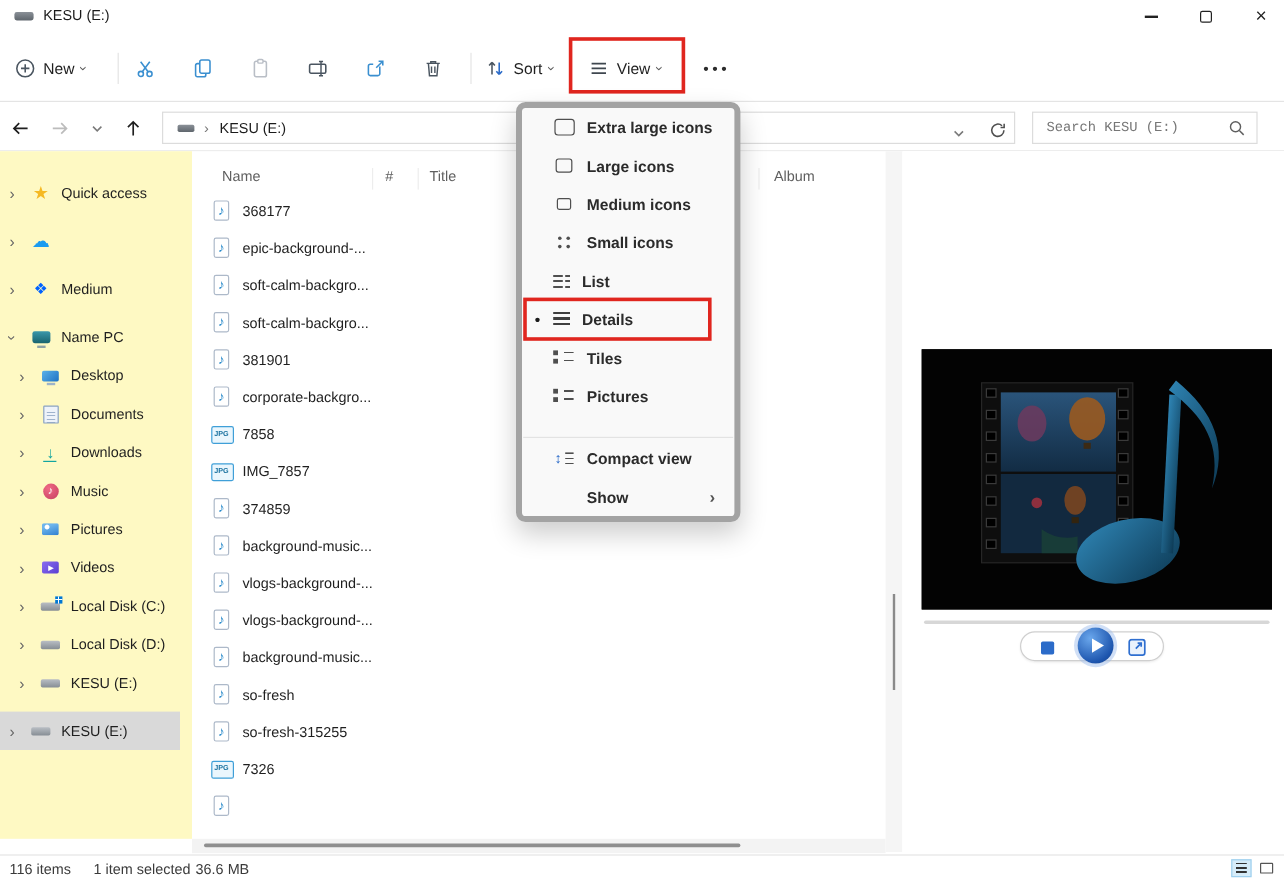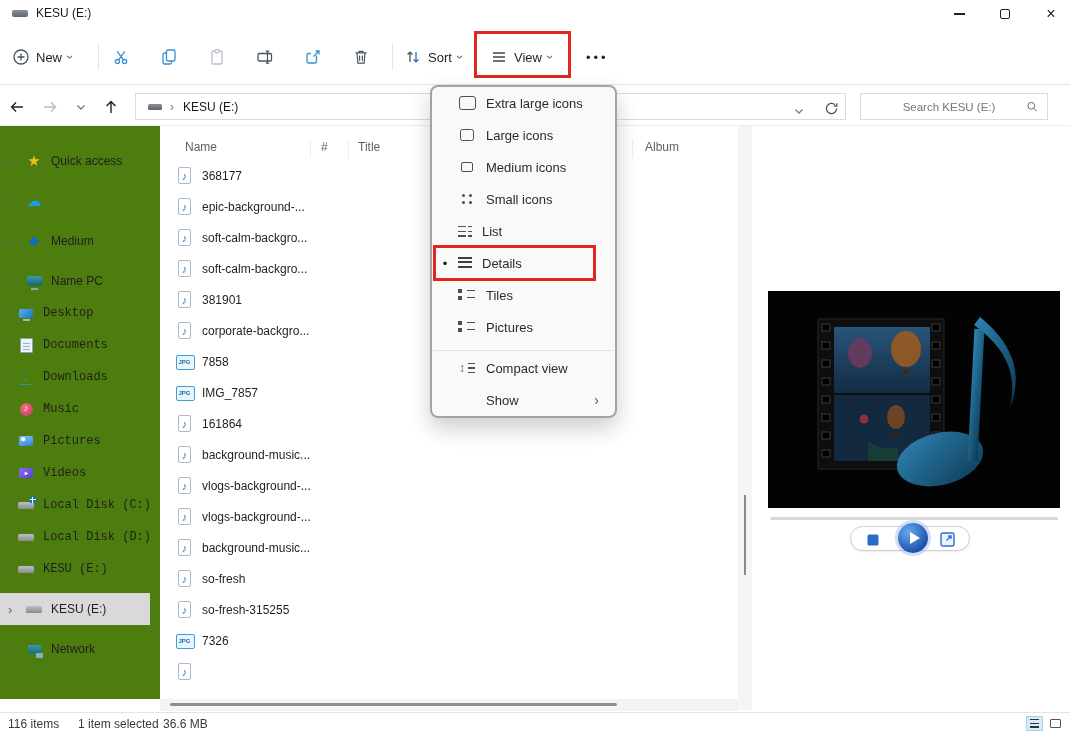--- a/index.html
+++ b/index.html
@@ -30,28 +30,28 @@
   #navbar { position:absolute; left:0; top:86px; width:1070px; height:40px; background:#fff; border-bottom:1px solid #ededed; }
   .navbtn { position:absolute; top:10px; width:22px; height:22px; display:flex; align-items:center; justify-content:center; }
   #addressbar { position:absolute; left:135px; top:7px; width:711px; height:27px; border:1px solid #dcdcdc; background:#fff;
     display:flex; align-items:center; font-size:12px; color:#1b1b1b; }
   #addressbar .crumb-ico { width:14px; height:6px; border-radius:1.5px; background:linear-gradient(#8a9097,#5f666d); margin:0 8px 0 12px; }
   #addressbar .crumb-sep { color:#777; margin-right:9px; font-size:12px; }
   #addr-chev { position:absolute; left:788px; top:14px; }
   #addr-refresh { position:absolute; left:820px; top:11px; }
   #searchbox { position:absolute; left:860px; top:7px; width:188px; height:27px; border:1px solid #dcdcdc; background:#fff;
     display:flex; align-items:center; }
-  #searchbox input { border:0; outline:none; flex:1; font-size:11.5px; color:#444; padding-left:11px; font-family:Liberation Sans, sans-serif; background:transparent;text-align:center; }
+  #searchbox input { border:0; outline:none; flex:1; font-size:11.5px; color:#444; padding-left:11px; font-family:Liberation Mono, monospace; background:transparent; }
   #searchbox input::placeholder { color:#767676; }
   #search-mag { margin-right:9px; }
 
   
-  #sidebar { position:absolute; left:0; top:126px; width:160px; height:573px; padding-top:19px; background:#4d7c0f; overflow:hidden; }
+  #sidebar { position:absolute; left:0; top:126px; width:160px; height:573px; padding-top:19px; background:#fef9c3; overflow:hidden; }
   .side-item { position:relative; height:32px; display:flex; align-items:center; padding-left:8px; font-size:12px; color:#1f1f1f; }
-  .side-item.indent { padding-left:0;font-family:Liberation Mono, monospace; }
+  .side-item.indent { padding-left:16px; }
   .side-item.gap { margin-top:8px; }
   .side-item.selected { background:#d9d9d9; width:150px; }
   .side-item .chev { width:14px; color:#666; font-size:13px; }
   .chev.right::before { content:"\203A"; }
   .chev.down::before { content:"\203A"; display:inline-block; transform:rotate(90deg); }
   .s-ico { position:relative; width:18px; height:16px; margin:0 8px 0 3px; display:flex; align-items:center; justify-content:center; }
   .si-star::before { content:"\2605"; color:#f5b923; font-size:15px; }
   .si-cloud::before { content:"\2601"; color:#1a9bf0; font-size:15px; }
   .si-dropbox::before { content:"\2756"; color:#0062ff; font-size:13px; }
   .si-pc { }
@@ -104,24 +104,24 @@
   #seekbar { position:absolute; left:18px; top:391px; width:288px; height:2.5px; background:#d7d7d7; border-radius:2px; }
   #player-pill { position:absolute; left:98px; top:400px; width:120px; height:25px; background:#fff; border:1px solid #cfcfcf;
     border-radius:13px; box-shadow:0 1px 2px rgba(0,0,0,.08); display:flex; align-items:center; }
   #stop-btn { position:absolute; left:16px; top:6.5px; }
   #popout-btn { position:absolute; right:14px; top:5px; }
   #play-btn { position:absolute; left:146px; top:397px; width:30px; height:30px; border-radius:50%;
     background:radial-gradient(circle at 35% 30%, #6aa7ec, #1d55ae 70%, #123c80);
     box-shadow:0 0 0 3px rgba(150,185,235,.45); display:flex; align-items:center; justify-content:center; }
 
   
-  #view-menu { position:absolute; left:430px; top:85px; width:187px; background:#f9f9f9; border:2px solid #a3a3a3;
-    border-radius:8px; box-shadow:0 10px 22px rgba(0,0,0,.20); z-index:60; padding:0; overflow:visible; }
+  #view-menu { position:absolute; left:430px; top:85px; width:187px; background:#f9f9f9; border:5px solid #a3a3a3;
+    border-radius:8px; box-shadow:0 10px 22px rgba(0,0,0,.20); z-index:60; padding:0; overflow:visible;font-weight:bold; }
   .menu-item { position:relative; height:32px; display:flex; align-items:center; font-size:13px; color:#2b2b2b; }
-  .menu-item.divided { margin-top:9px; }
+  .menu-item.divided { margin-top:20px; }
   .menu-item.divided::before { content:""; position:absolute; top:-2px; left:1px; right:1px; height:1px; background:#e3e3e3; }
   .menu-item .bullet { width:26px; text-align:center; color:#1b1b1b; font-size:13px; }
   .menu-item.selected .bullet::before { content:"\2022"; }
   .m-ico { position:relative; width:18px; height:14px; margin-right:10px; display:flex; align-items:center; justify-content:center; }
   .m-label { white-space:nowrap; }
   .menu-item.has-sub::after { content:"\203A"; position:absolute; right:16px; color:#555; font-size:14px; }
   .menu-item.red-framed::after { content:""; position:absolute; left:1px; right:19px; top:-2px; bottom:-2px;
     border:3px solid #e0261f; pointer-events:none; }
   .mi-xl::before { content:""; width:15px; height:12px; border:1.5px solid #4f4f4f; border-radius:3px; }
   .mi-lg::before { content:""; width:12px; height:10px; border:1.5px solid #4f4f4f; border-radius:2.5px; }
@@ -356,25 +356,20 @@
     <div class="side-item indent">
       <span class="chev right"></span>
       <span class="s-ico si-disk"></span>
       <span class="s-label">KESU (E:)</span>
     </div>
     <div class="side-item gap selected">
       <span class="chev right"></span>
       <span class="s-ico si-disk"></span>
       <span class="s-label">KESU (E:)</span>
     </div>
-    <div class="side-item gap">
-      <span class="chev right"></span>
-      <span class="s-ico si-network"></span>
-      <span class="s-label">Network</span>
-    </div>
   </div>
 
 <div id="filelist-header">
   <span style="left:25px">Name</span>
   <span style="left:161px">#</span>
   <span style="left:198px">Title</span>
   <span style="left:351px">Contributing artists</span>
   <span style="left:485px">Album</span>
   <i class="colsep" style="left:150px"></i>
   <i class="colsep" style="left:188px"></i>
@@ -409,21 +404,21 @@
     <div class="file-row">
       <span class="f-ico fi-jpg"></span>
       <span class="f-name">7858</span>
     </div>
     <div class="file-row">
       <span class="f-ico fi-jpg"></span>
       <span class="f-name">IMG_7857</span>
     </div>
     <div class="file-row">
       <span class="f-ico fi-music"></span>
-      <span class="f-name">161864</span>
+      <span class="f-name">374859</span>
     </div>
     <div class="file-row">
       <span class="f-ico fi-music"></span>
       <span class="f-name">background-music...</span>
     </div>
     <div class="file-row">
       <span class="f-ico fi-music"></span>
       <span class="f-name">vlogs-background-...</span>
     </div>
     <div class="file-row">

